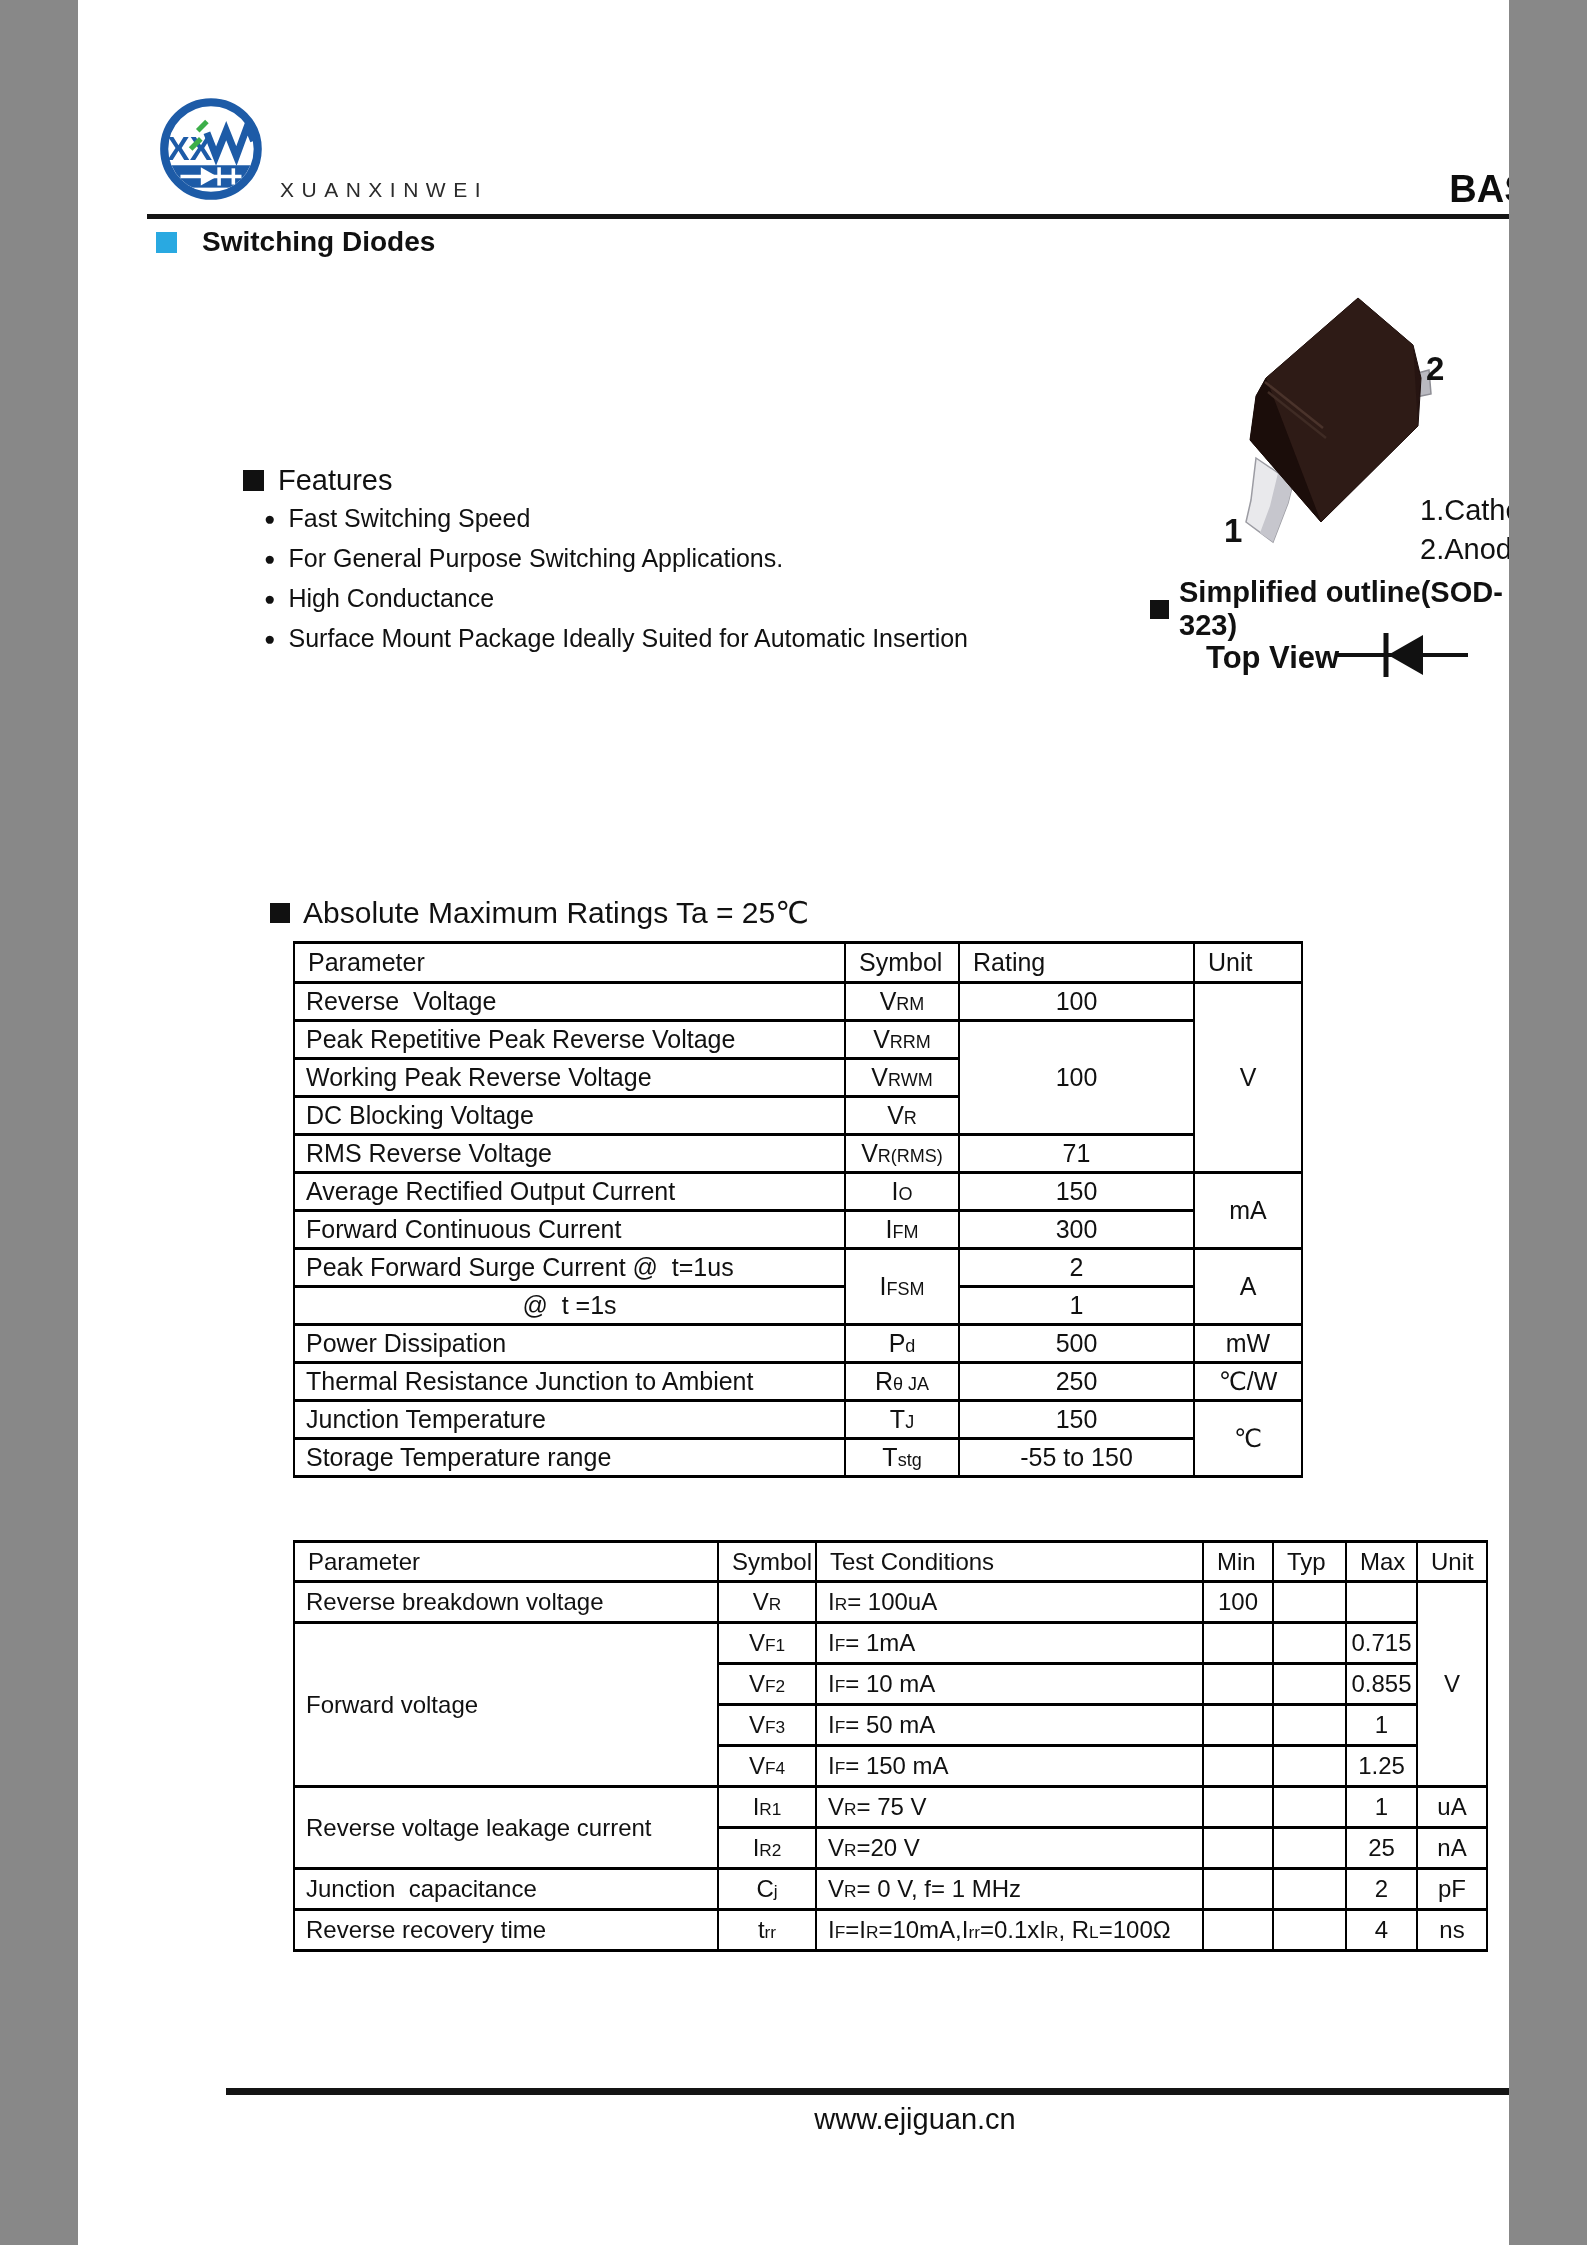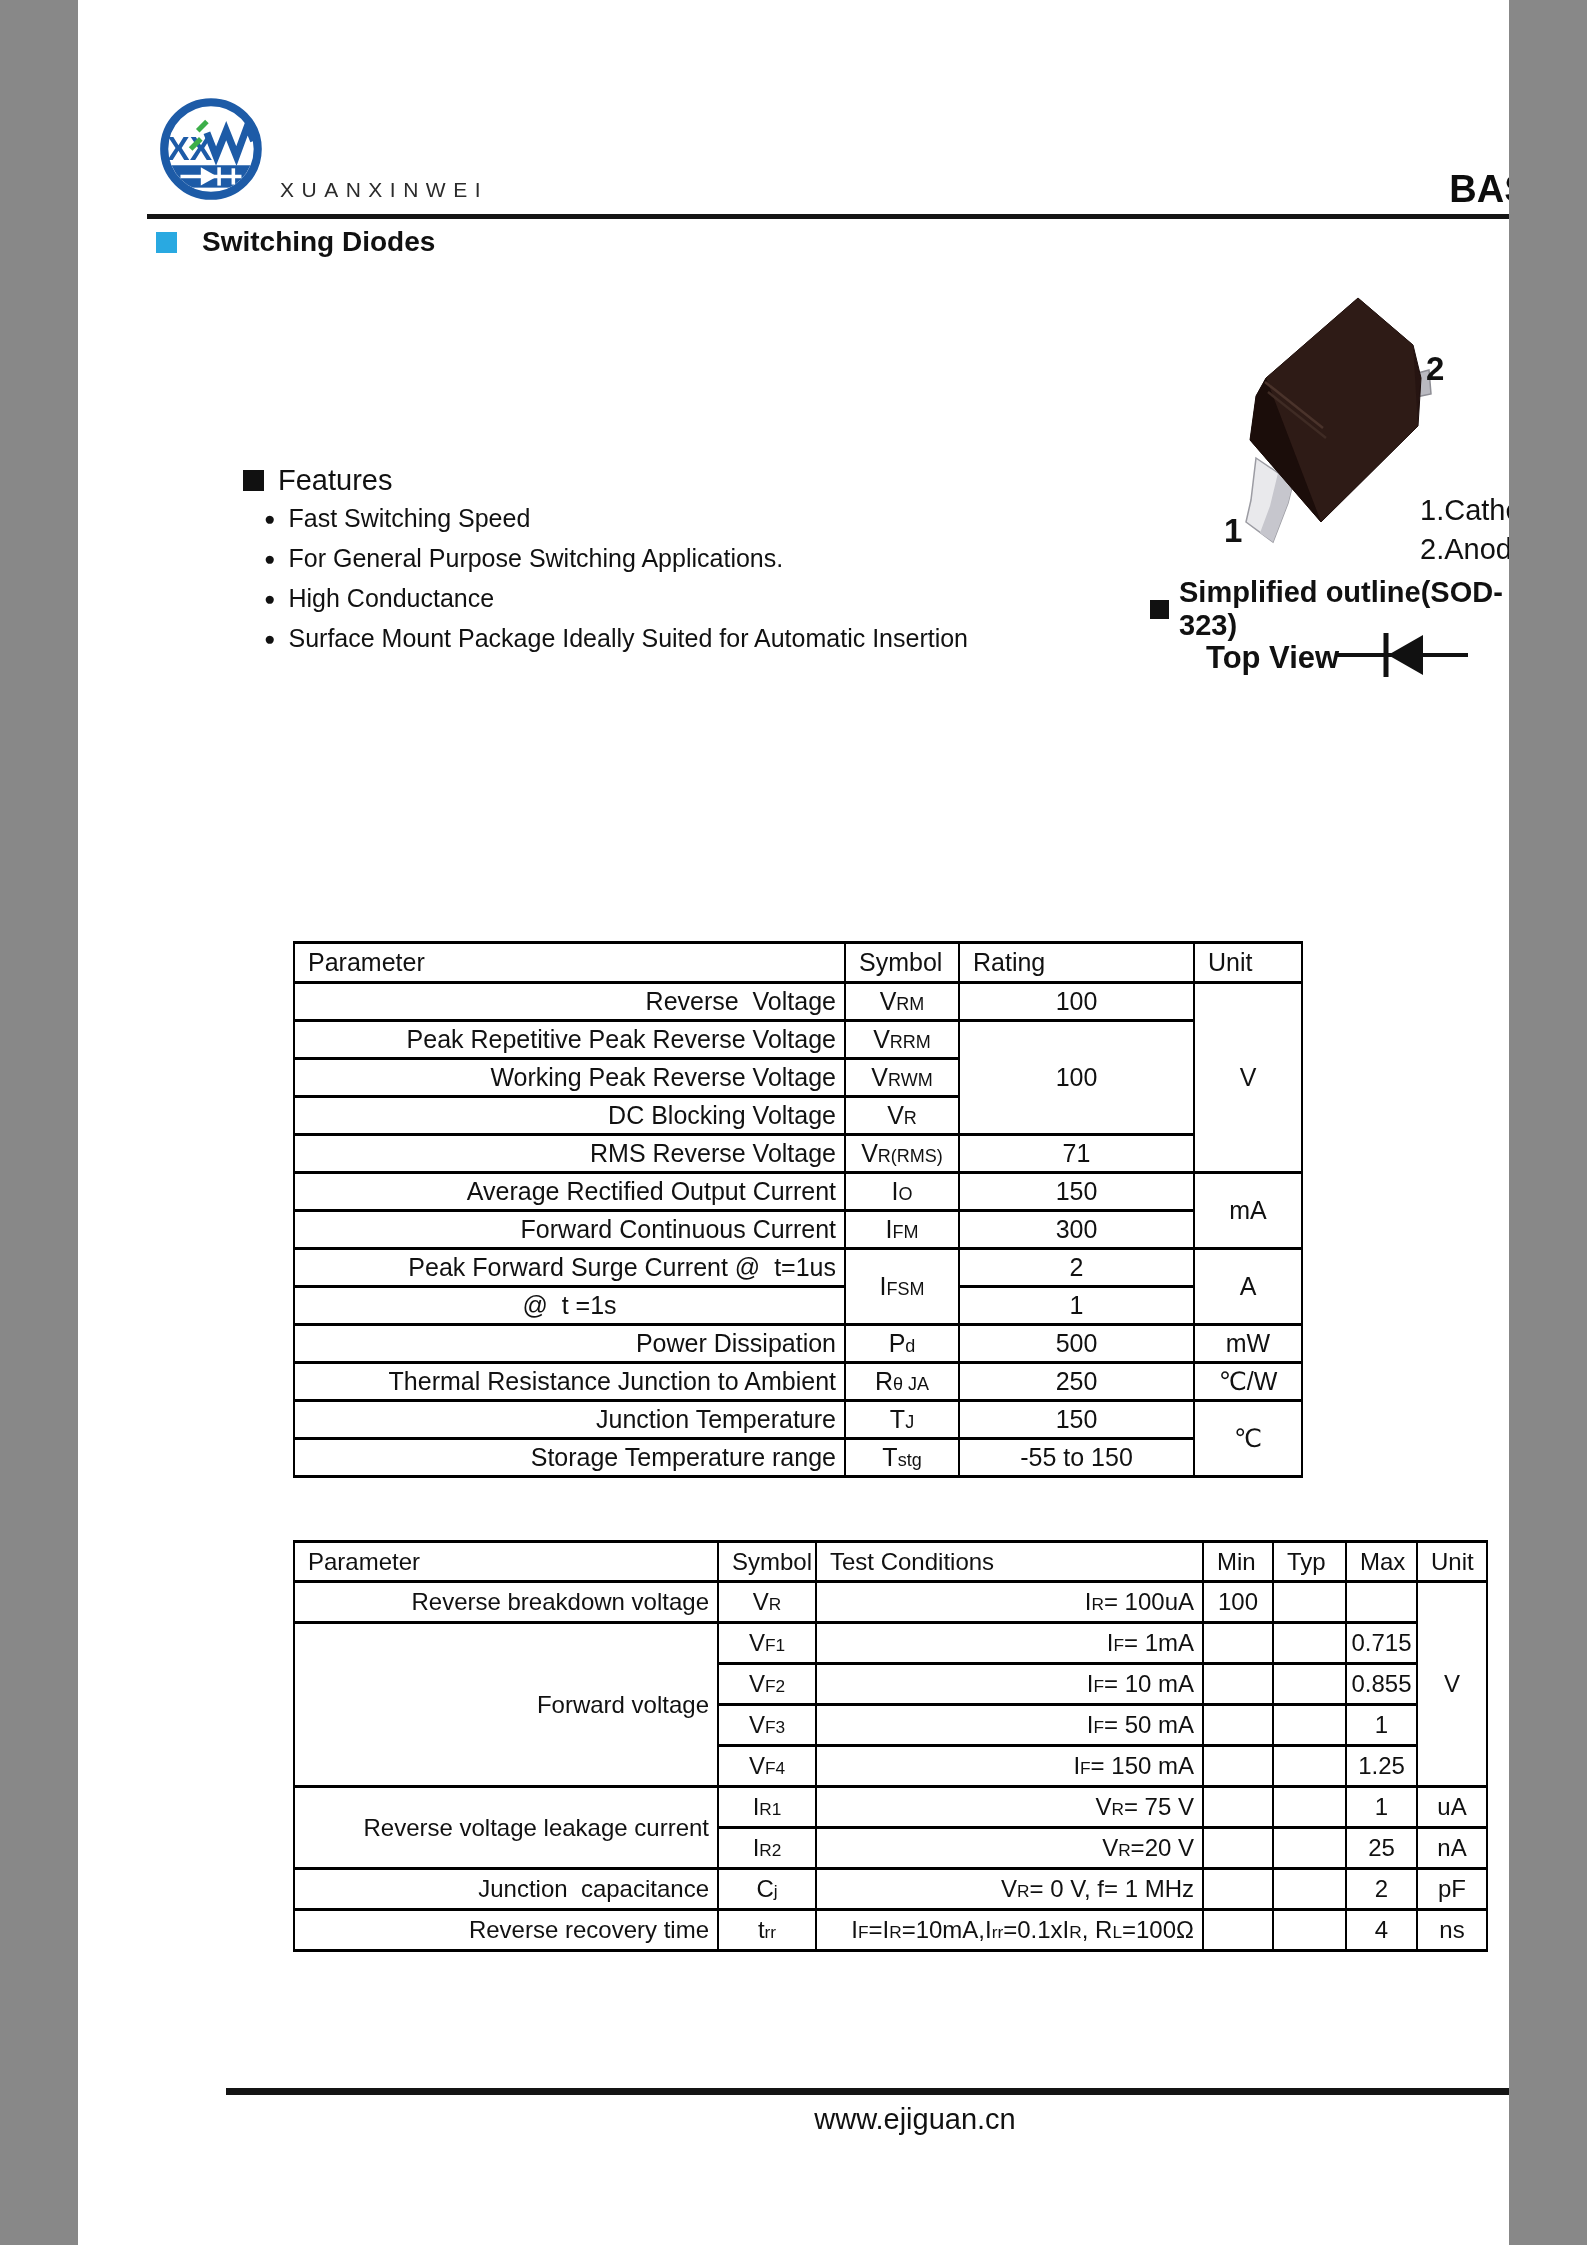--- a/index.html
+++ b/index.html
@@ -40,21 +40,21 @@
     vertical-align:middle;
   }
   .ds th{text-align:left;padding:0 13px;}
   .t1 th,.t1 td{font-size:25px;}
   .t2 th,.t2 td{font-size:24px;}
   .t1 th{height:37px;}
   .t1 td{height:35px;}
   .t2 th{height:37px;}
   .t2 td{height:38px;}
   .ds td.c{text-align:center;padding:0 4px;}
-  .ds td.l{text-align:right;padding:0 8px 0 11px;}
+  .ds td.l{text-align:left;padding:0 8px 0 11px;}
   .sb{font-size:0.72em;}
 
   .footer-url{font-size:29px;text-align:center;}
   .footer-page{font-size:33px;}
 </style>
 </head>
 <body>
 
 <div class="page">
 
@@ -130,20 +130,24 @@
     <span class="sq sq-black" style="width:19px;height:19px;"></span>
     <span class="outline-title">Simplified outline(SOD-323)</span>
   </div>
   <div class="abs topview" style="left:1128px;top:640px;">Top View</div>
   <svg class="abs" style="left:1252px;top:627px;" width="145" height="55" viewBox="0 0 145 55">
     <line x1="6" y1="28" x2="138" y2="28" stroke="#111" stroke-width="4"></line>
     <line x1="56" y1="6" x2="56" y2="50" stroke="#111" stroke-width="5"></line>
     <polygon points="58,28 93,8 93,48" fill="#111"></polygon>
   </svg>
 
+  <div class="abs sec-row" style="left:192px;top:895px;">
+    <span class="sq sq-black" style="width:20px;height:20px;"></span>
+    <span class="h2-title">Absolute Maximum Ratings Ta = 25℃</span>
+  </div>
   <div class="abs" style="left:215px;top:941px;" id="t1-wrap">
       <table class="ds t1" style="width: 1008px;">
         <colgroup>
           <col style="width: 551px;">
           <col style="width: 114px;">
           <col style="width: 235px;">
           <col style="width: 108px;">
         </colgroup>
         <thead>
           <tr>

